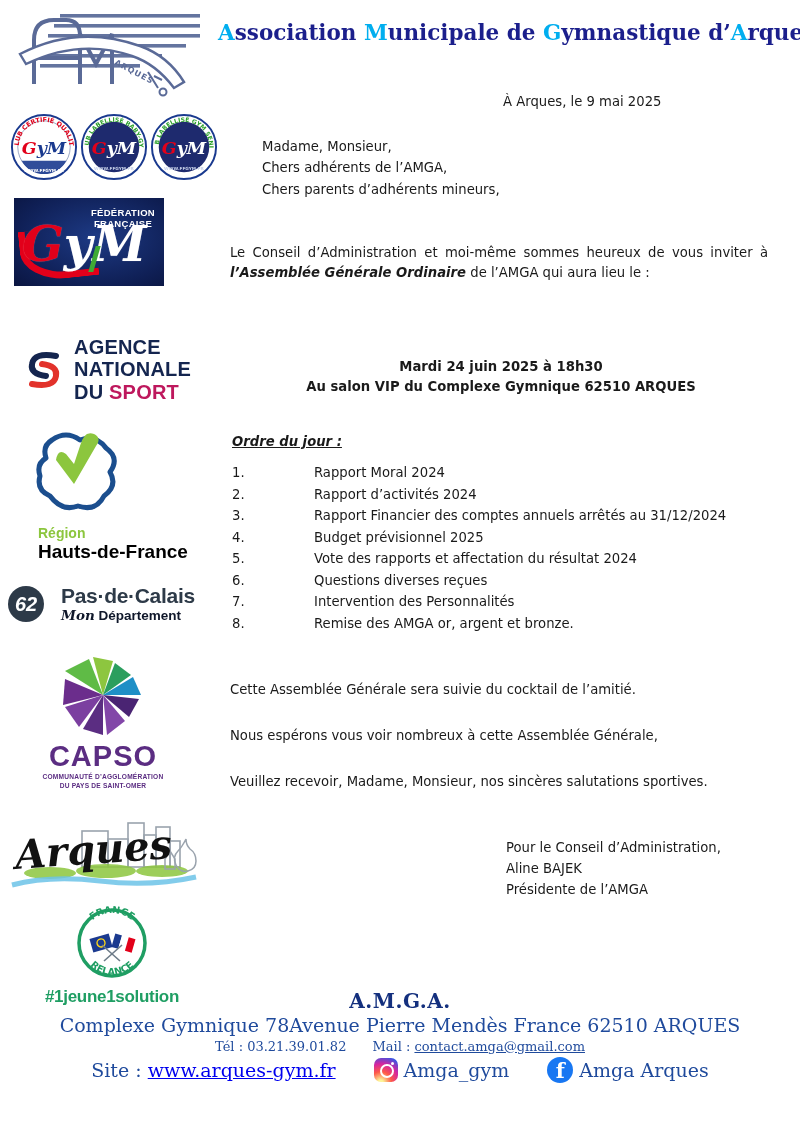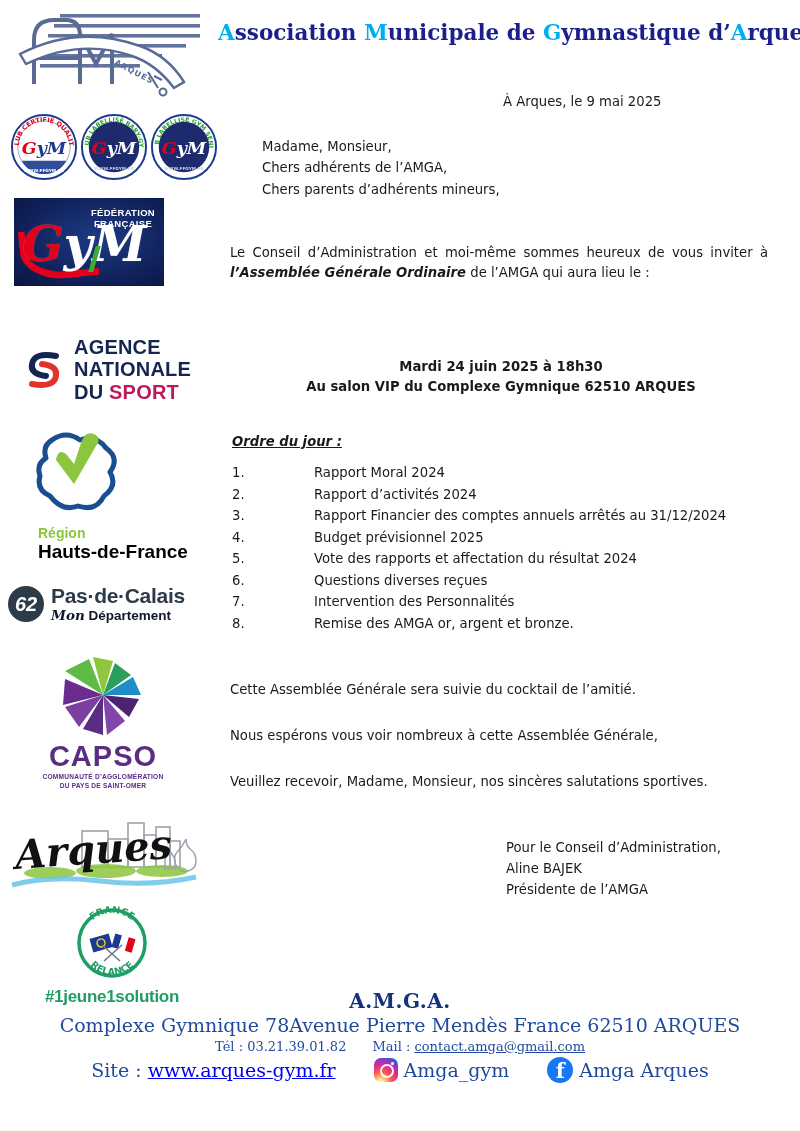--- a/index.html
+++ b/index.html
@@ -92,21 +92,21 @@
   #hdf { left: 22px; top: 420px; width: 178px; height: 140px; }
   .hdf-text {
     font-family: "Liberation Sans", sans-serif;
     margin-top: -2px; margin-left: 16px;
   }
   .hdf-region { color: #8cc63e; font-weight: bold; font-size: 14px; line-height: 1.1; }
   .hdf-name { color: #000000; font-weight: bold; font-size: 19px; line-height: 1.15; }
 
   
   #pdc { left: 8px; top: 585px; width: 210px; height: 52px; }
-  .pdc-wrap { display: flex; align-items: center; gap: 7px; }
+  .pdc-wrap { display: flex; align-items: center; gap: 17px; }
   .pdc-circle {
     width: 36px; height: 36px; border-radius: 50%;
     background: #2d3a48; color: #fff;
     font-family: "Liberation Sans", sans-serif;
     font-weight: bold; font-size: 20px;
     display: flex; align-items: center; justify-content: center;
     font-style: italic;
   }
   .pdc-title {
     font-family: "Liberation Sans", sans-serif;

